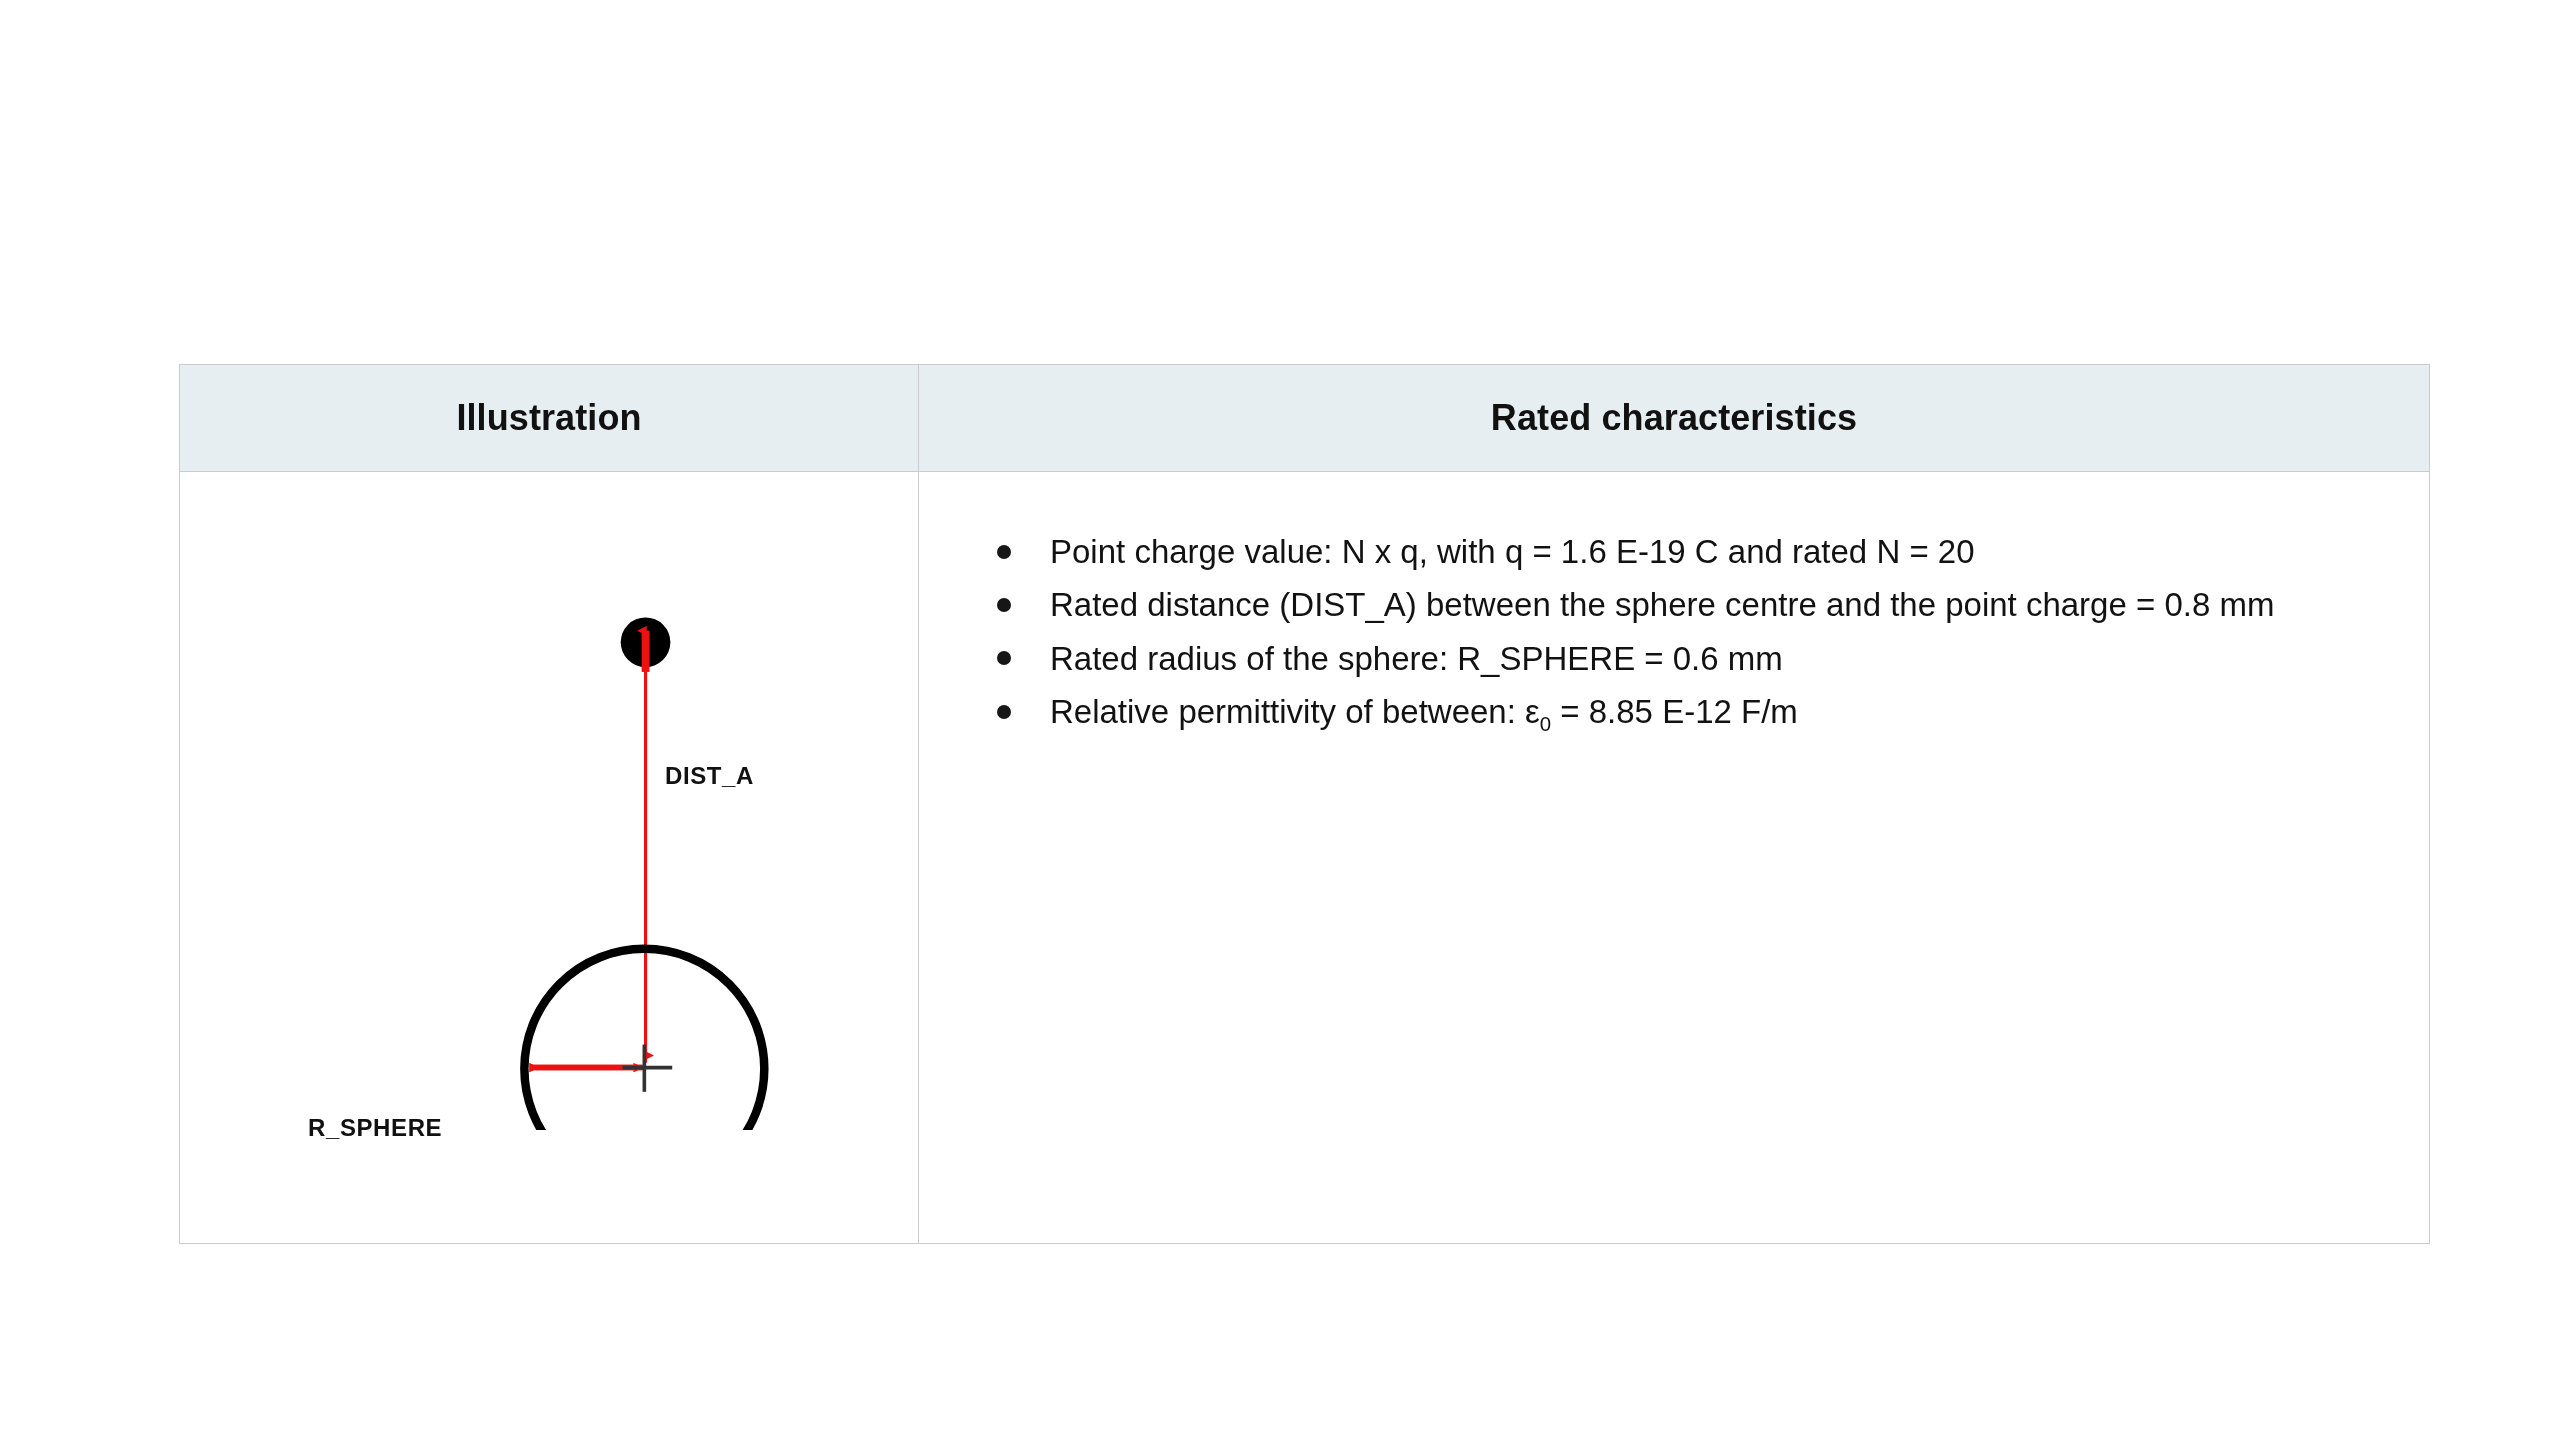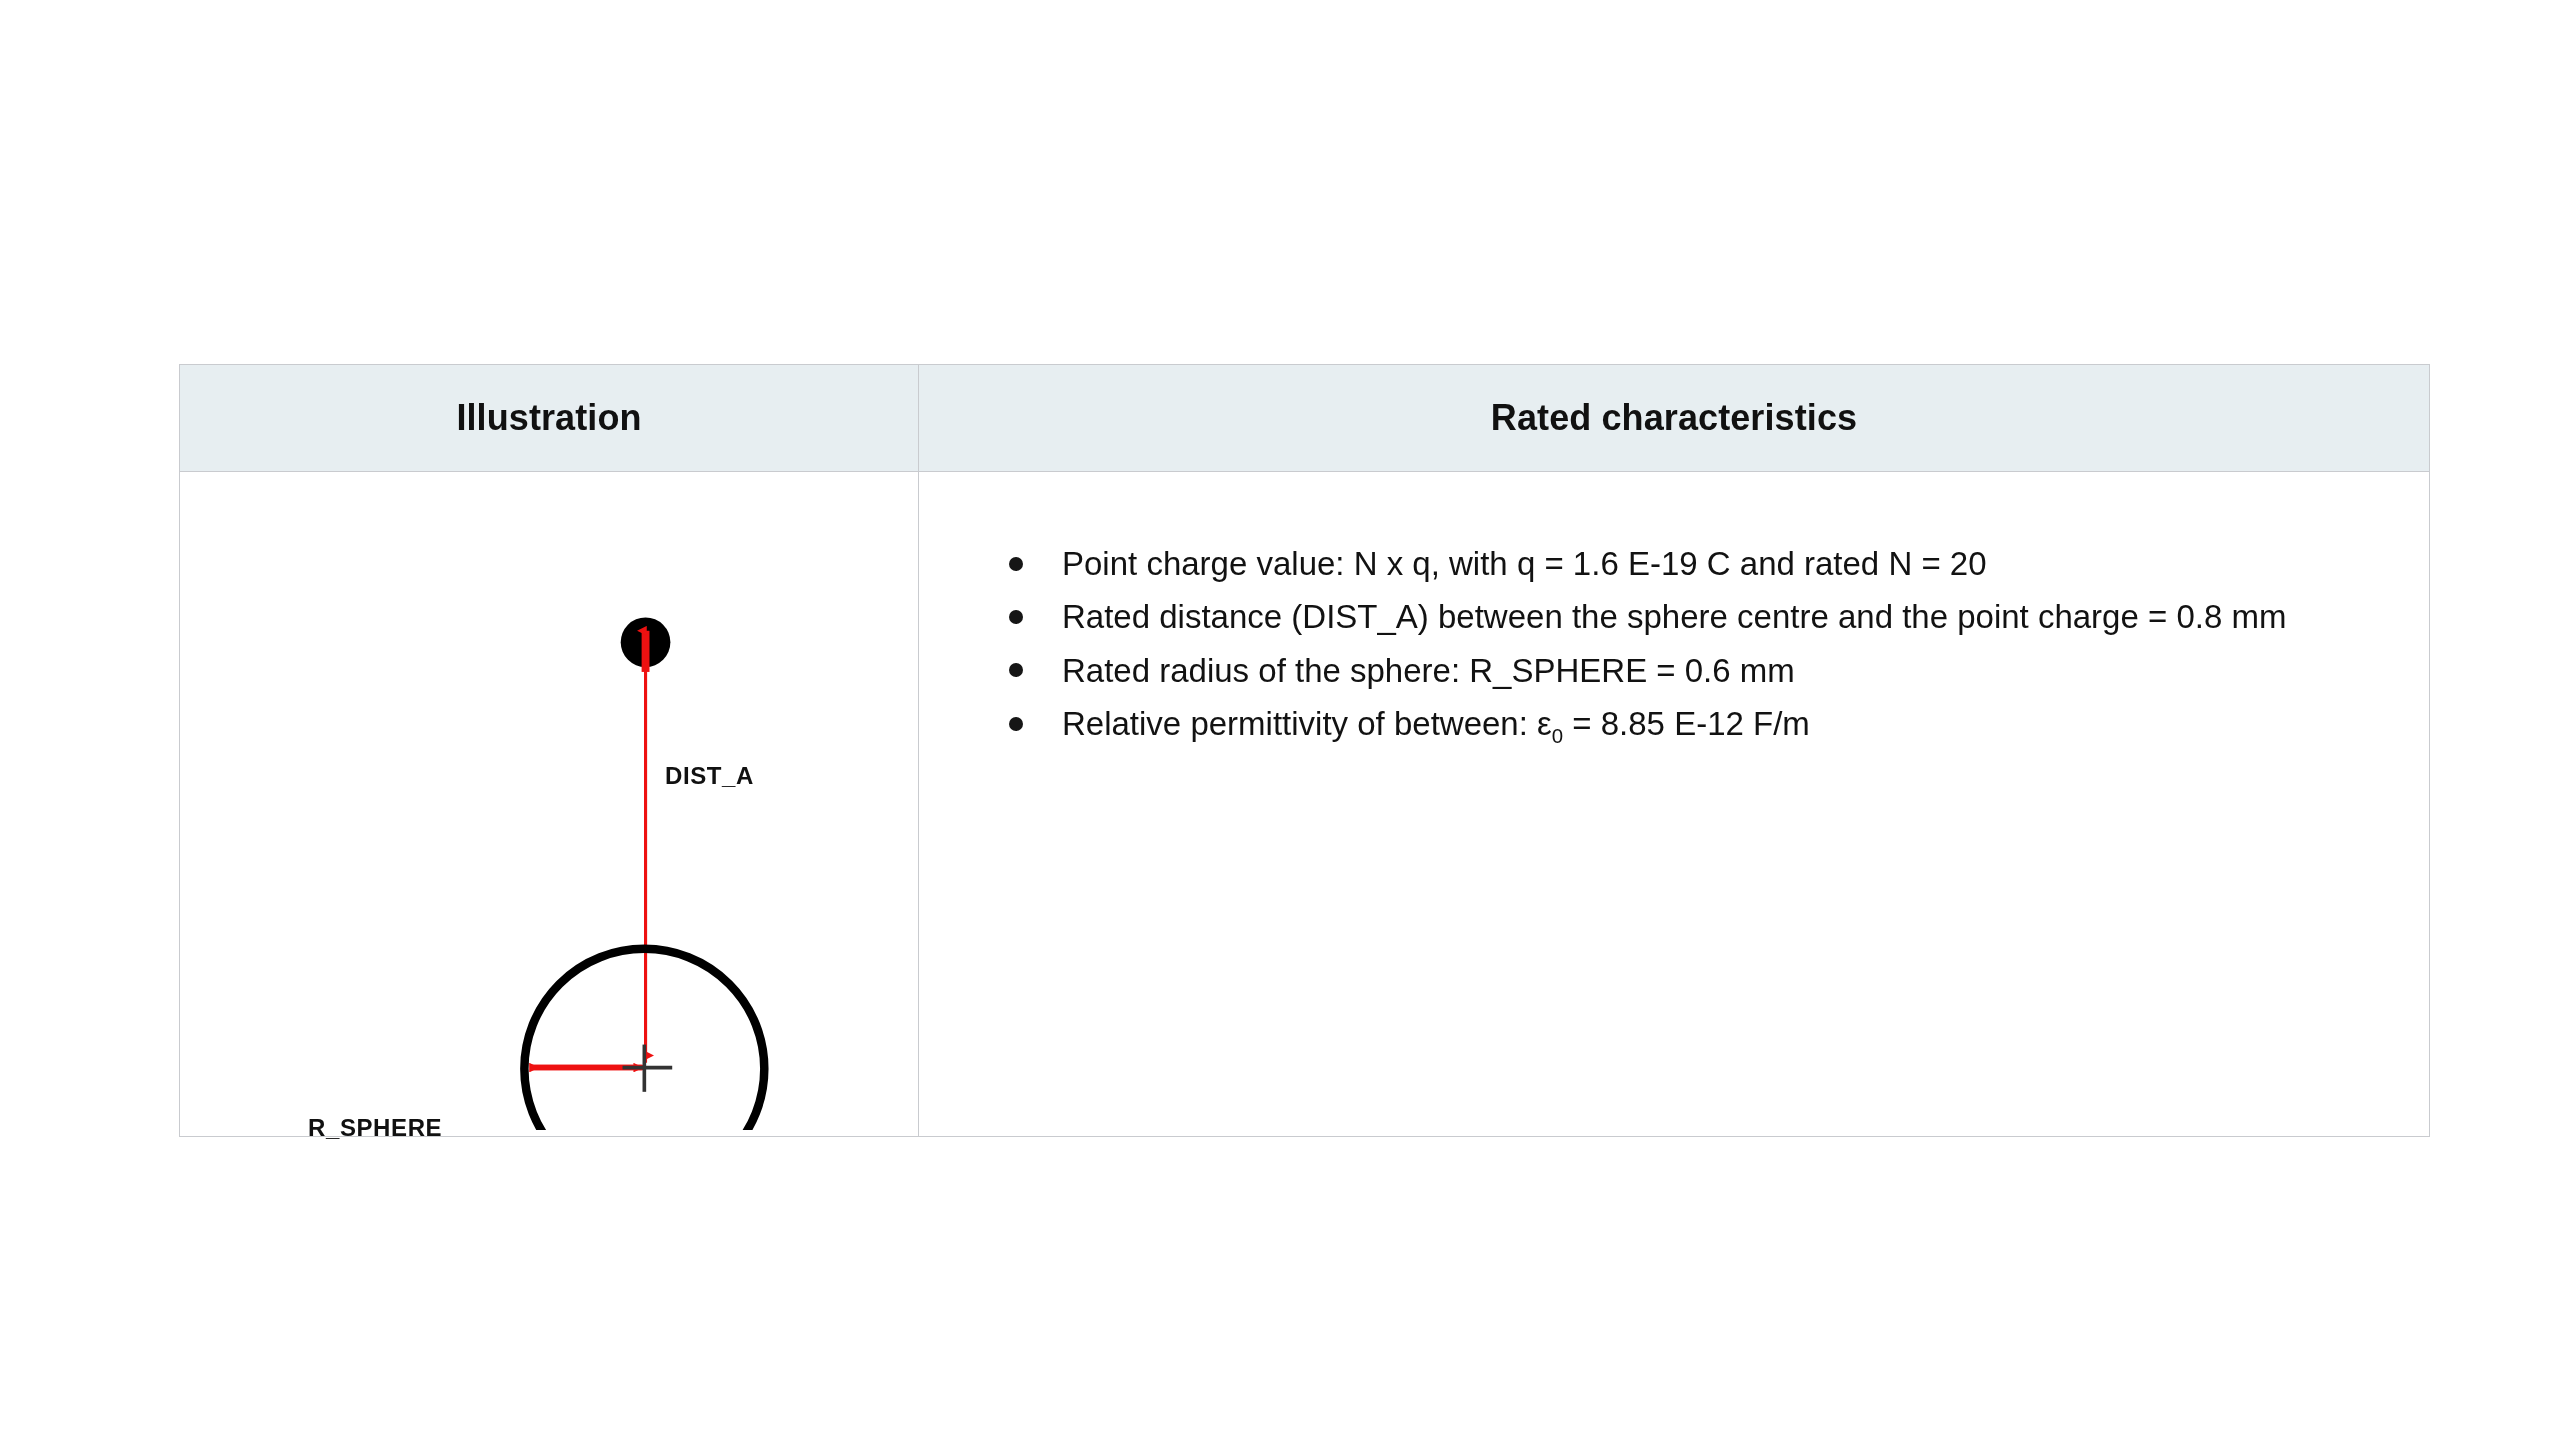--- a/index.html
+++ b/index.html
@@ -14,21 +14,21 @@
     position: relative;
     overflow: hidden;
   }
 
   
   .table-wrap {
     position: absolute;
     left: 179px;
     top: 364px;
     width: 2251px;
-    height: 773px;
+    height: 880px;
   }
 
   table.spec-table {
     width: 100%;
     height: 100%;
     border-collapse: collapse;
     table-layout: fixed;
     background: #ffffff;
   }
 
@@ -86,21 +86,21 @@
   }
   .label-dist-a { left: 485px; top: 290px; }
   .label-r-sphere { left: 128px; top: 642px; text-align: right; }
 
   
   .characteristics-cell {
     position: relative;
   }
   ul.characteristics-list {
     list-style: none;
-    margin: 12px;
+    margin: 0;
     padding: 58px 73px 0 72px;
   }
   ul.characteristics-list li {
     position: relative;
     padding-left: 59px;
     margin-bottom: 8.5px;
     font-size: 33px;
     line-height: 1.36;
     color: #121212;
     font-family: "Liberation Sans", sans-serif;

